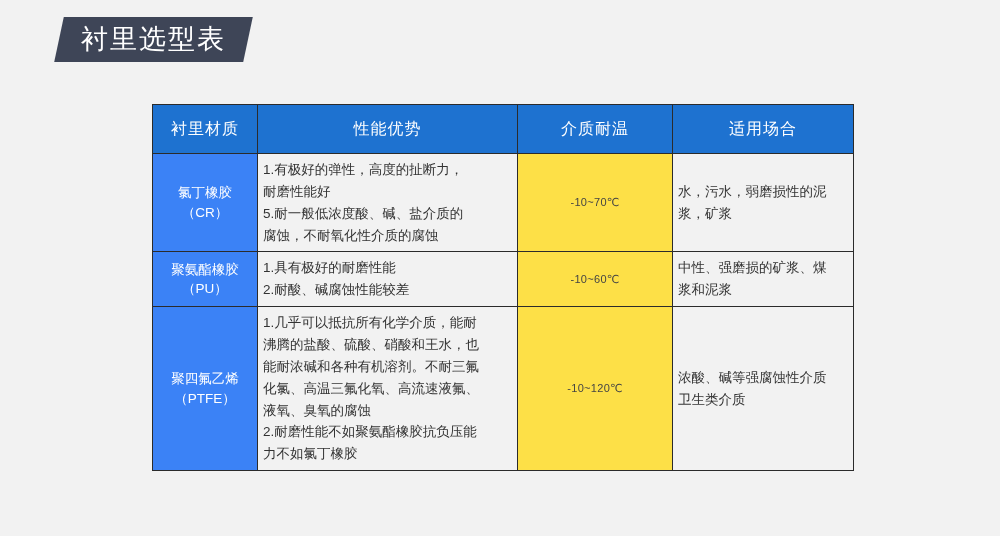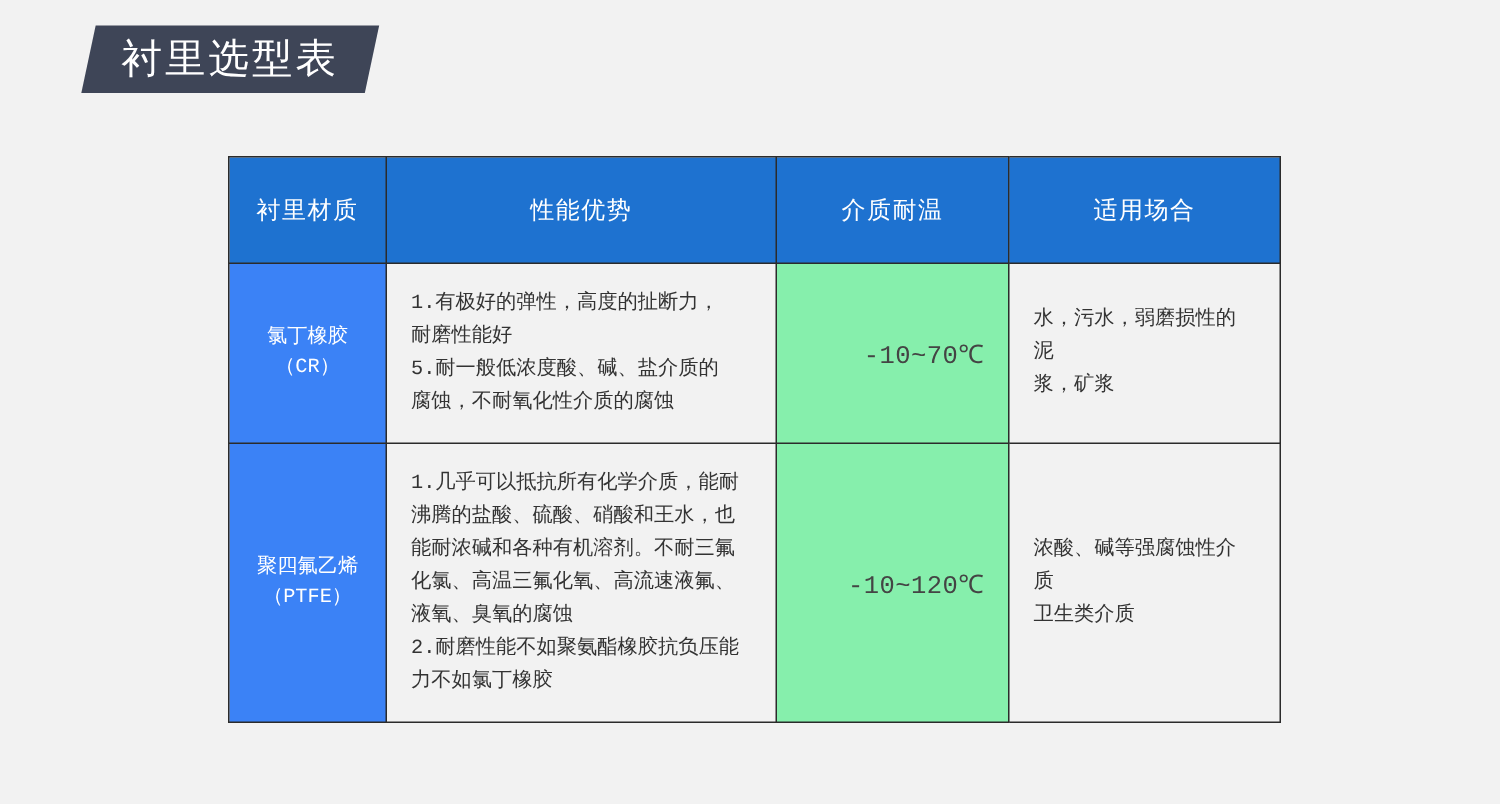--- a/index.html
+++ b/index.html
@@ -47,22 +47,21 @@
   table.lining-table {
     border-collapse: collapse;
     width: 701px;
     table-layout: fixed;
     background: #f2f2f2;
   }
   table.lining-table td,
   table.lining-table th {
     border: 1px solid #2b2b2b;
     vertical-align: middle;
-    padding: 16px;
-    font-family: Liberation Mono, monospace;
+    padding: 5px;
   }
 
   
   col.c1 { width: 105px; }
   col.c2 { width: 260px; }
   col.c3 { width: 155px; }
   col.c4 { width: 181px; }
 
   
   .hdr-cell {
@@ -89,24 +88,24 @@
   
   .perf-cell {
     background: #f2f2f2;
     color: #333333;
     font-size: 13.5px;
     line-height: 1.62;
     padding: 9px 12px 9px 14px;
     vertical-align: top;
   }
   .temp-cell {
-    background: #86efac;
+    background: #fde047;
     color: #444444;
-    font-size: 17px;
-    text-align: right;
+    font-size: 11px;
+    text-align: center;
     vertical-align: middle;
     letter-spacing: 0.3px;
   }
   .use-cell {
     background: #f2f2f2;
     color: #333333;
     font-size: 13.5px;
     line-height: 1.62;
     padding: 9px 8px 9px 10px;
     vertical-align: top;
@@ -150,20 +149,35 @@
           <span class="line">5.耐一般低浓度酸、碱、盐介质的</span>
           <span class="line">腐蚀，不耐氧化性介质的腐蚀</span>
         </td>
         <td class="temp-cell">-10~70℃</td>
         <td class="use-cell">
           <span class="line">水，污水，弱磨损性的泥</span>
           <span class="line">浆，矿浆</span>
         </td>
       </tr>
 
+      <tr>
+        <td class="mat-cell">
+          <span class="line">聚氨酯橡胶</span>
+          <span class="mat-abbr">（PU）</span>
+        </td>
+        <td class="perf-cell">
+          <span class="line">1.具有极好的耐磨性能</span>
+          <span class="line">2.耐酸、碱腐蚀性能较差</span>
+        </td>
+        <td class="temp-cell">-10~60℃</td>
+        <td class="use-cell">
+          <span class="line">中性、强磨损的矿浆、煤</span>
+          <span class="line">浆和泥浆</span>
+        </td>
+      </tr>
 
       <tr>
         <td class="mat-cell">
           <span class="line">聚四氟乙烯</span>
           <span class="mat-abbr">（PTFE）</span>
         </td>
         <td class="perf-cell">
           <span class="line">1.几乎可以抵抗所有化学介质，能耐</span>
           <span class="line">沸腾的盐酸、硫酸、硝酸和王水，也</span>
           <span class="line">能耐浓碱和各种有机溶剂。不耐三氟</span>

